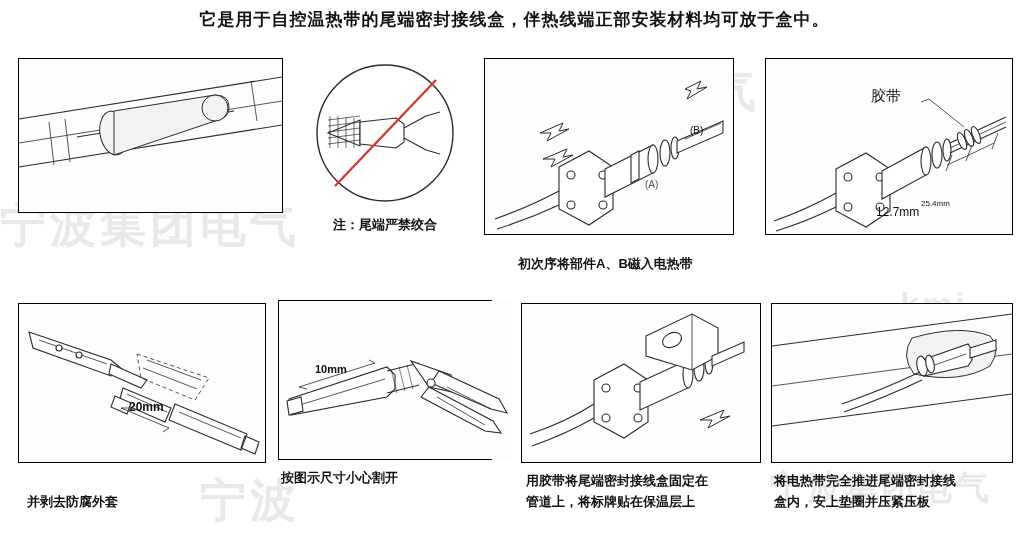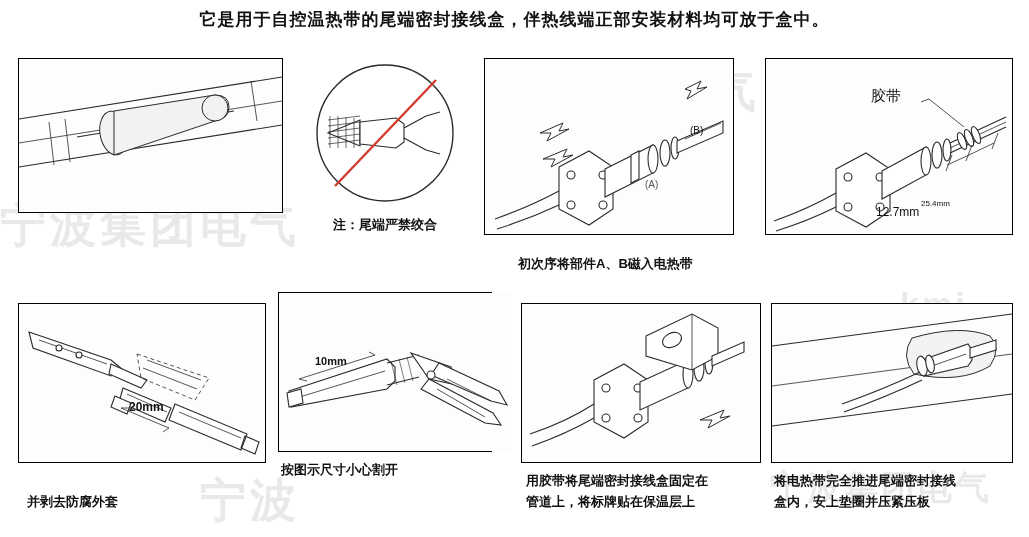--- a/index.html
+++ b/index.html
@@ -211,21 +211,21 @@
       <path class="ln" d="M226 132 L240 138 L236 150 L222 144 Z"></path>
 
       <path class="ln2" d="M102 104 L150 124"></path>
       <path class="ln2" d="M102 104 L110 104"></path>
       <path class="ln2" d="M150 124 L144 128"></path>
     </svg>
     <div class="label" style="left:110px;top:96px;font-weight:bold;font-size:12px;">20mm</div>
     <div class="cap" style="left:8px;top:189px;width:240px;">并剥去防腐外套</div>
   </div>
 
-  <div class="panel" style="left:278px;top:292px;width:214px;height:160px;">
+  <div class="panel" style="left:278px;top:300px;width:214px;height:160px;">
     <svg width="233" height="158" viewBox="0 0 233 158">
       <rect x="0" y="0" width="233" height="158" fill="#fdfdfd"></rect>
 
       <path class="lnf" d="M10 98 L108 66 L116 74 L116 88 L108 96 L12 114 Z"></path>
       <path class="ln2" d="M14 106 L106 78"></path>
       <path class="lnf" d="M8 100 L22 96 L24 110 L10 114 Z"></path>
 
       <path class="ln" d="M108 70 L140 62"></path>
       <path class="ln" d="M108 92 L140 84"></path>
       <g stroke="#2b2b2b" stroke-width="0.6">

